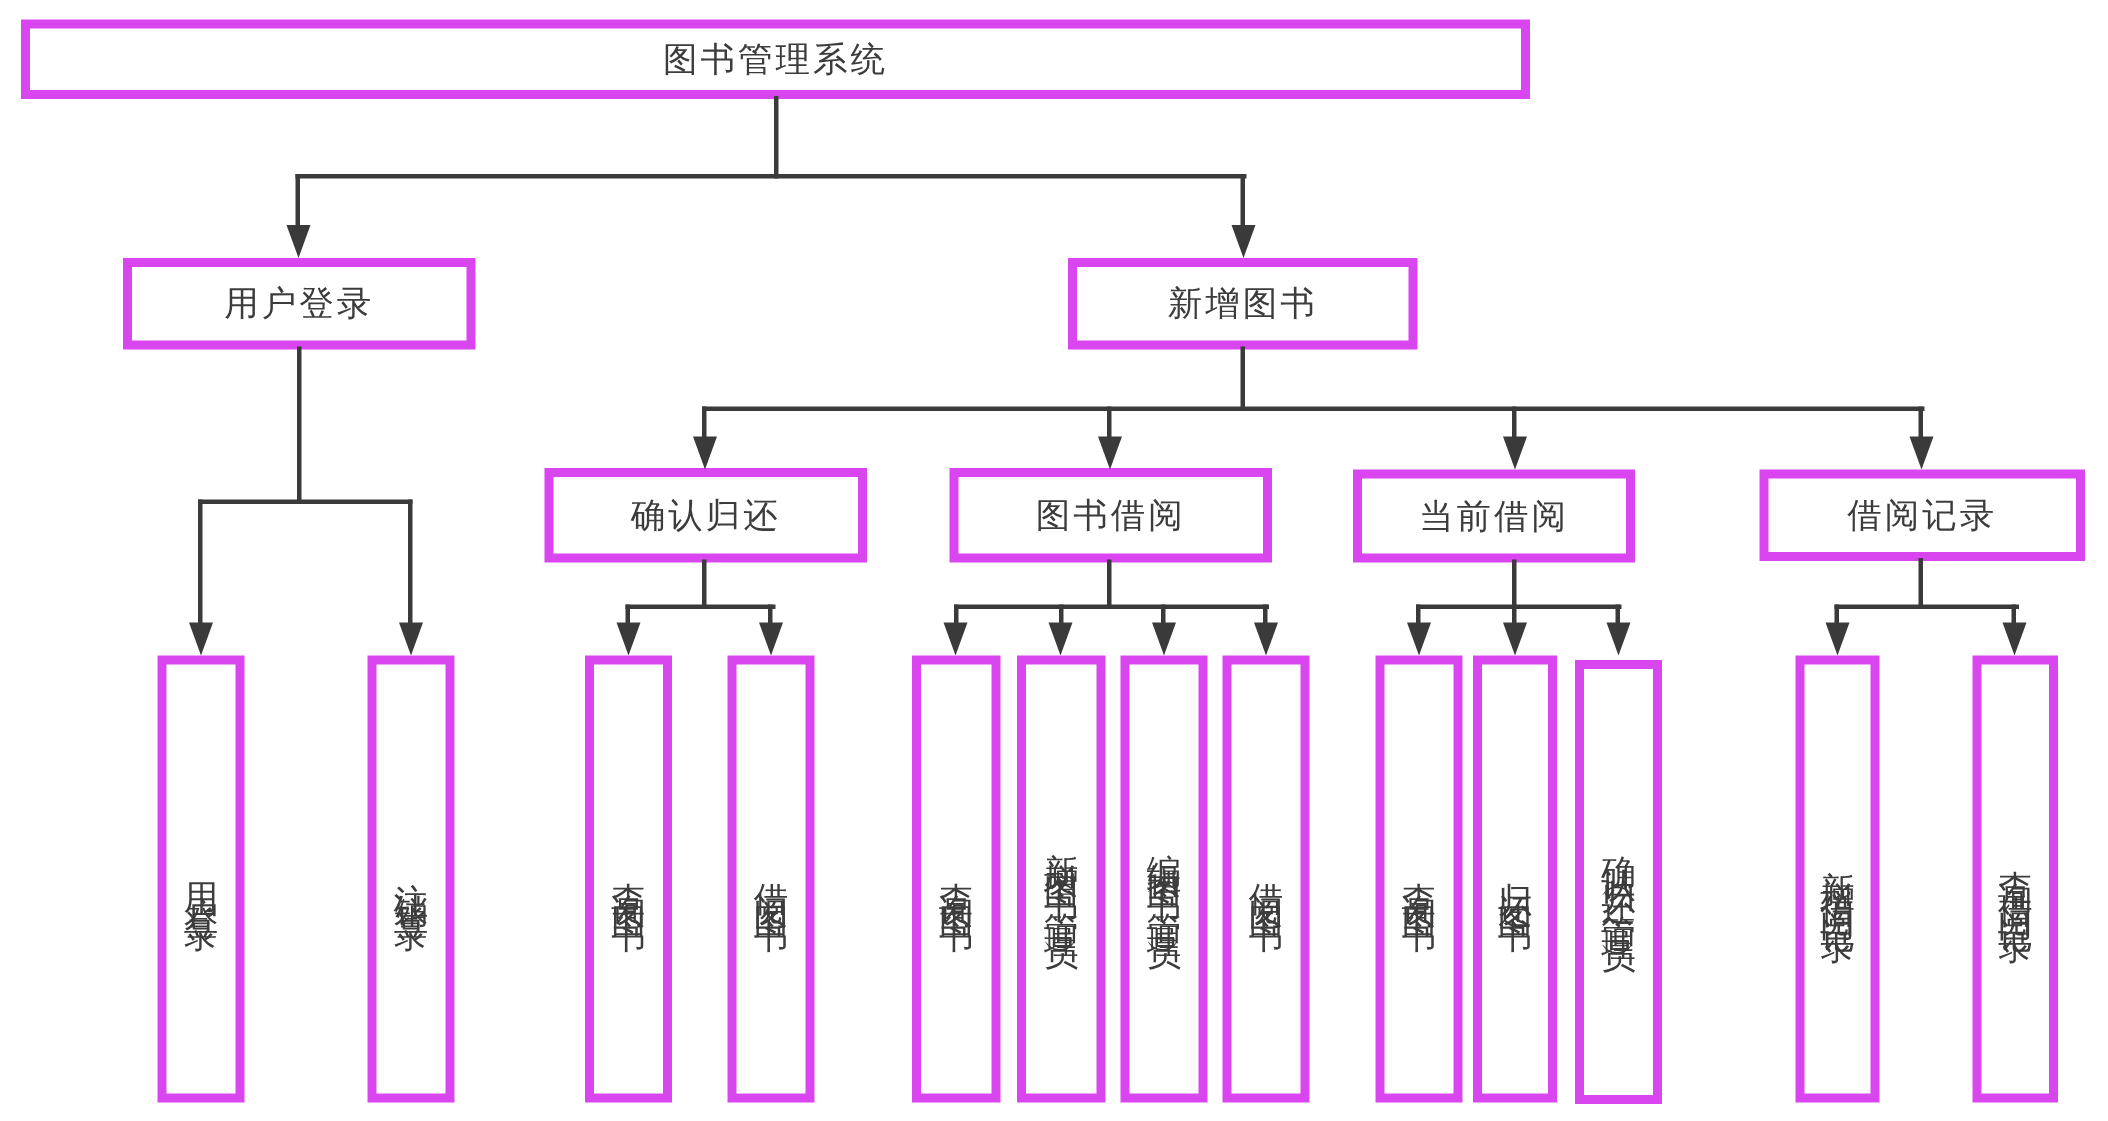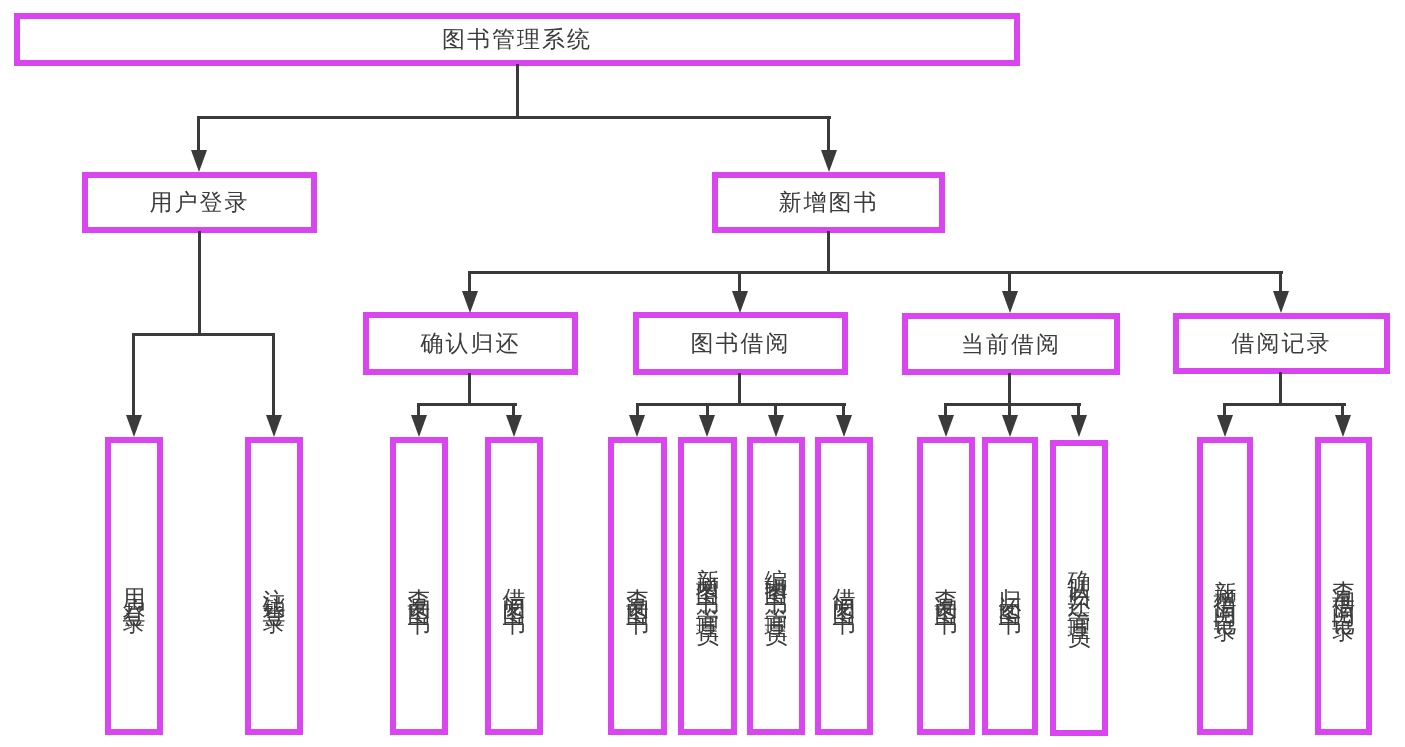--- a/index.html
+++ b/index.html
@@ -42,21 +42,21 @@
   <div class="box h" style="left:712px;top:172px;width:233px;height:61px">
     <span class="lbl">新增图书</span>
   </div>
 
   <div class="box h" style="left:363px;top:312px;width:215px;height:63px">
     <span class="lbl">确认归还</span>
   </div>
   <div class="box h" style="left:633px;top:312px;width:215px;height:63px">
     <span class="lbl">图书借阅</span>
   </div>
-  <div class="box h" style="left:902px;top:313px;width:218px;height:62px">
+  <div class="box h" style="left:902px;top:313px;width:188px;height:62px">
     <span class="lbl">当前借阅</span>
   </div>
   <div class="box h" style="left:1173px;top:313px;width:217px;height:61px">
     <span class="lbl">借阅记录</span>
   </div>
 
   <div class="box v" style="left:105px;top:437px;width:58px;height:298px">
     <span class="lbl">用户登录</span>
   </div>
   <div class="box v" style="left:245px;top:437px;width:58px;height:298px">

